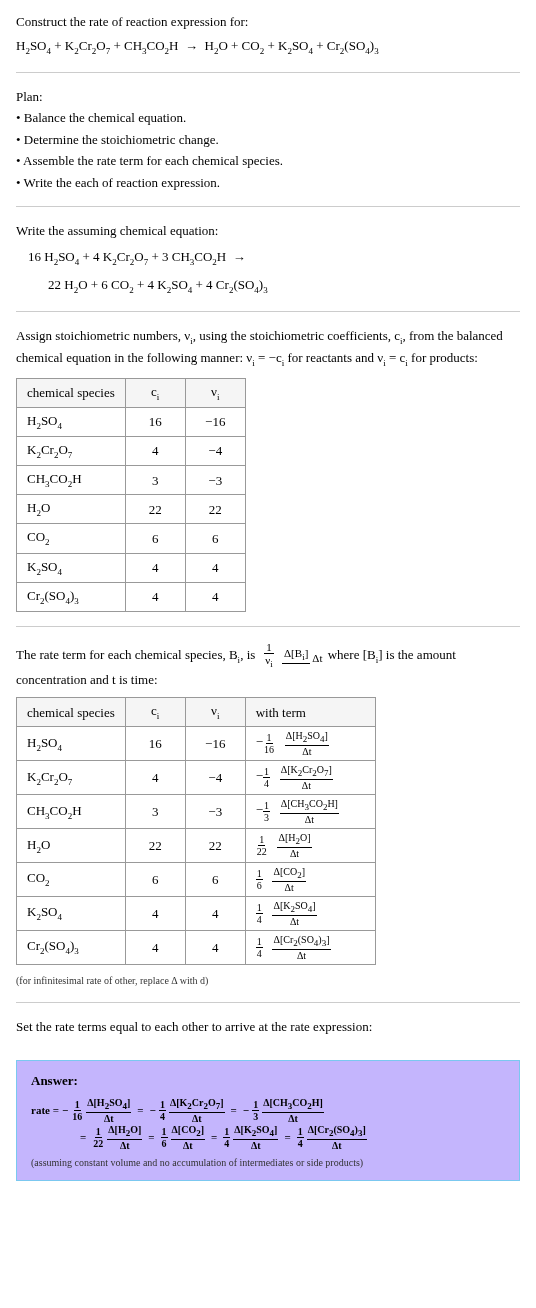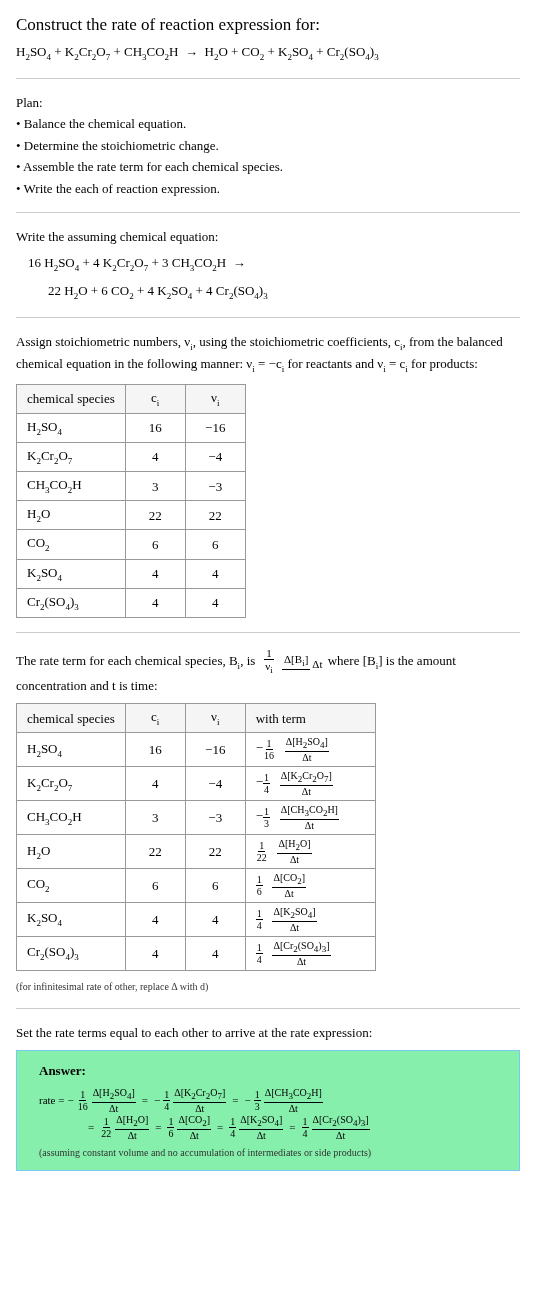--- a/index.html
+++ b/index.html
@@ -15,21 +15,21 @@
     }
     .section {
       margin-bottom: 14px;
     }
     .divider {
       border: none;
       border-top: 1px solid #ccc;
       margin: 14px 0;
     }
     .title-line {
-      font-size: 17px;
+      font-size: 13px;
       margin-bottom: 4px;
     }
     .plan-section p {
       margin-bottom: 2px;
     }
     .balanced-eq {
       margin: 6px 12px;
     }
     .table-wrapper {
       margin: 8px 0;
@@ -66,23 +66,23 @@
     }
     .small-frac .num {
       border-bottom: 1px solid #000;
       padding: 0 1px;
     }
     .small-frac .den {
       padding: 0 1px;
     }
     .answer-box {
       border: 1px solid #7bc8f0;
-      background: #86efac;
-      padding: 10px 22px;
-      margin-top: 8px;
+      background: #c4b5fd;
+      padding: 10px 14px;
+      margin-top: 24px;
       font-size: 11px;
     }
     .answer-box .answer-label {
       font-size: 13px;
       font-weight: bold;
       margin-bottom: 6px;
     }
     .eq-sign { margin: 0 3px; }
     sub { font-size: 9px; }
     .note-small {
@@ -343,21 +343,21 @@
 </div>
 
 <hr class="divider">
 
 <div class="section">
   <p class="para-text">Set the rate terms equal to each other to arrive at the rate expression:</p>
 
   <div class="answer-box">
     <div class="answer-label">Answer:</div>
 
-    <div style="font-size:11px; line-height:2.2;">
+    <div style="font-size:11px; line-height:2.2;font-weight:bold;">
       <span style="display:inline-flex; align-items:center; flex-wrap:wrap; gap:3px;">
         <span>rate = </span>
         −<span class="small-frac">
             <span class="num">1</span>
             <span class="den">16</span>
           </span>
         <span class="small-frac">
             <span class="num">Δ[H<sub>2</sub>SO<sub>4</sub>]</span>
             <span class="den">Δt</span>
           </span>

